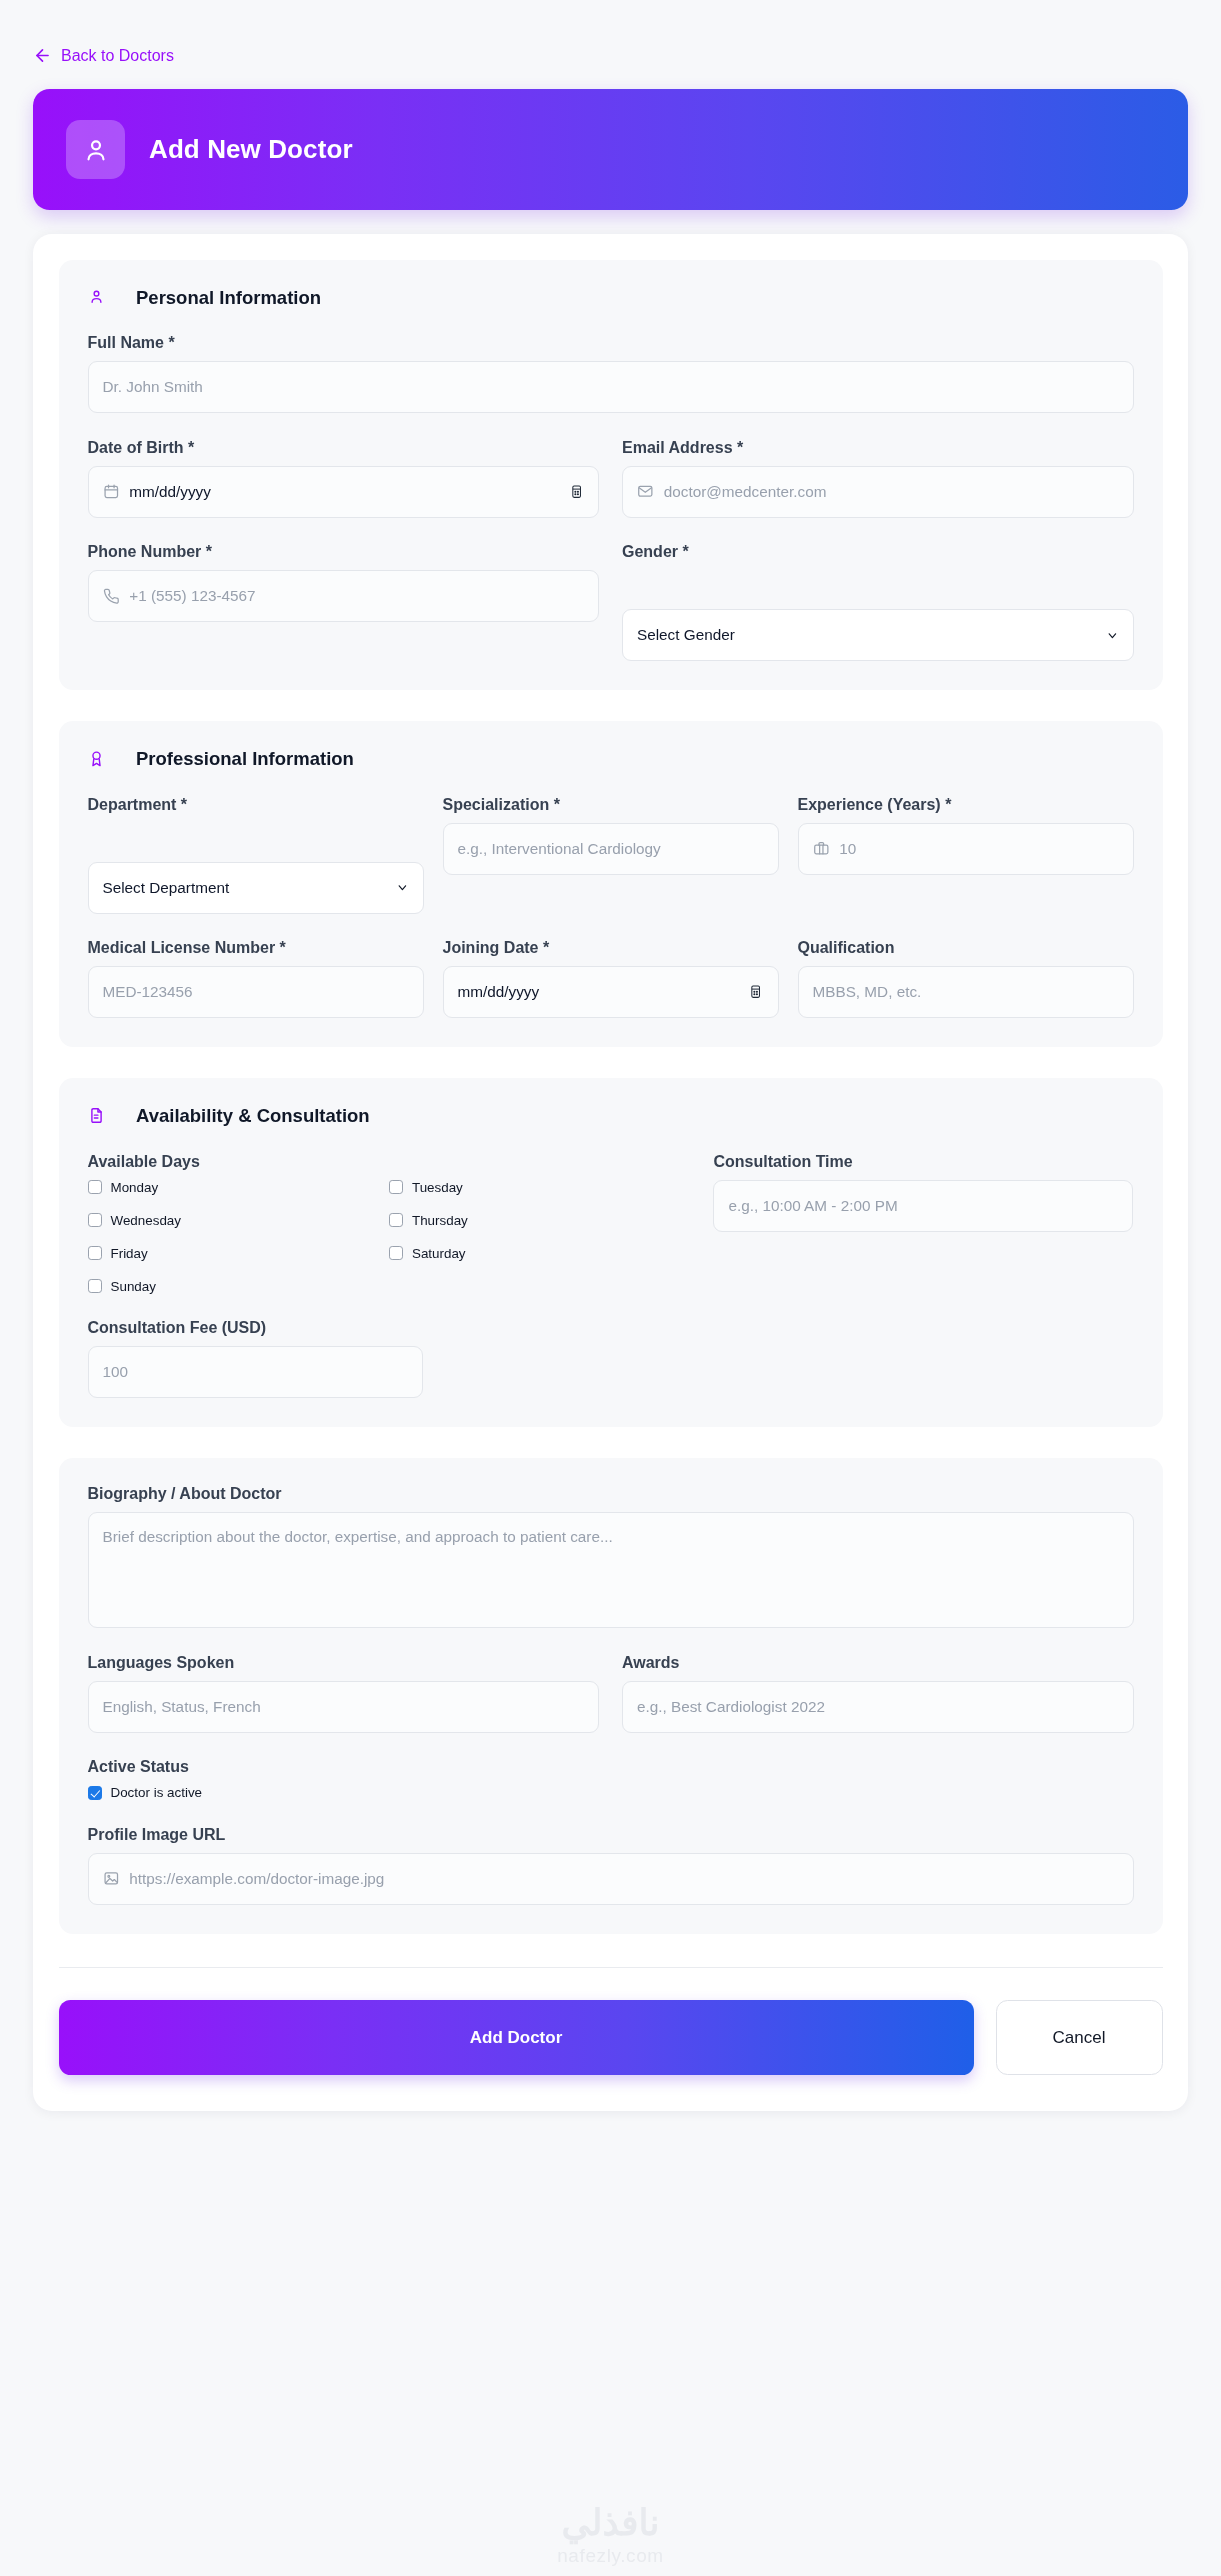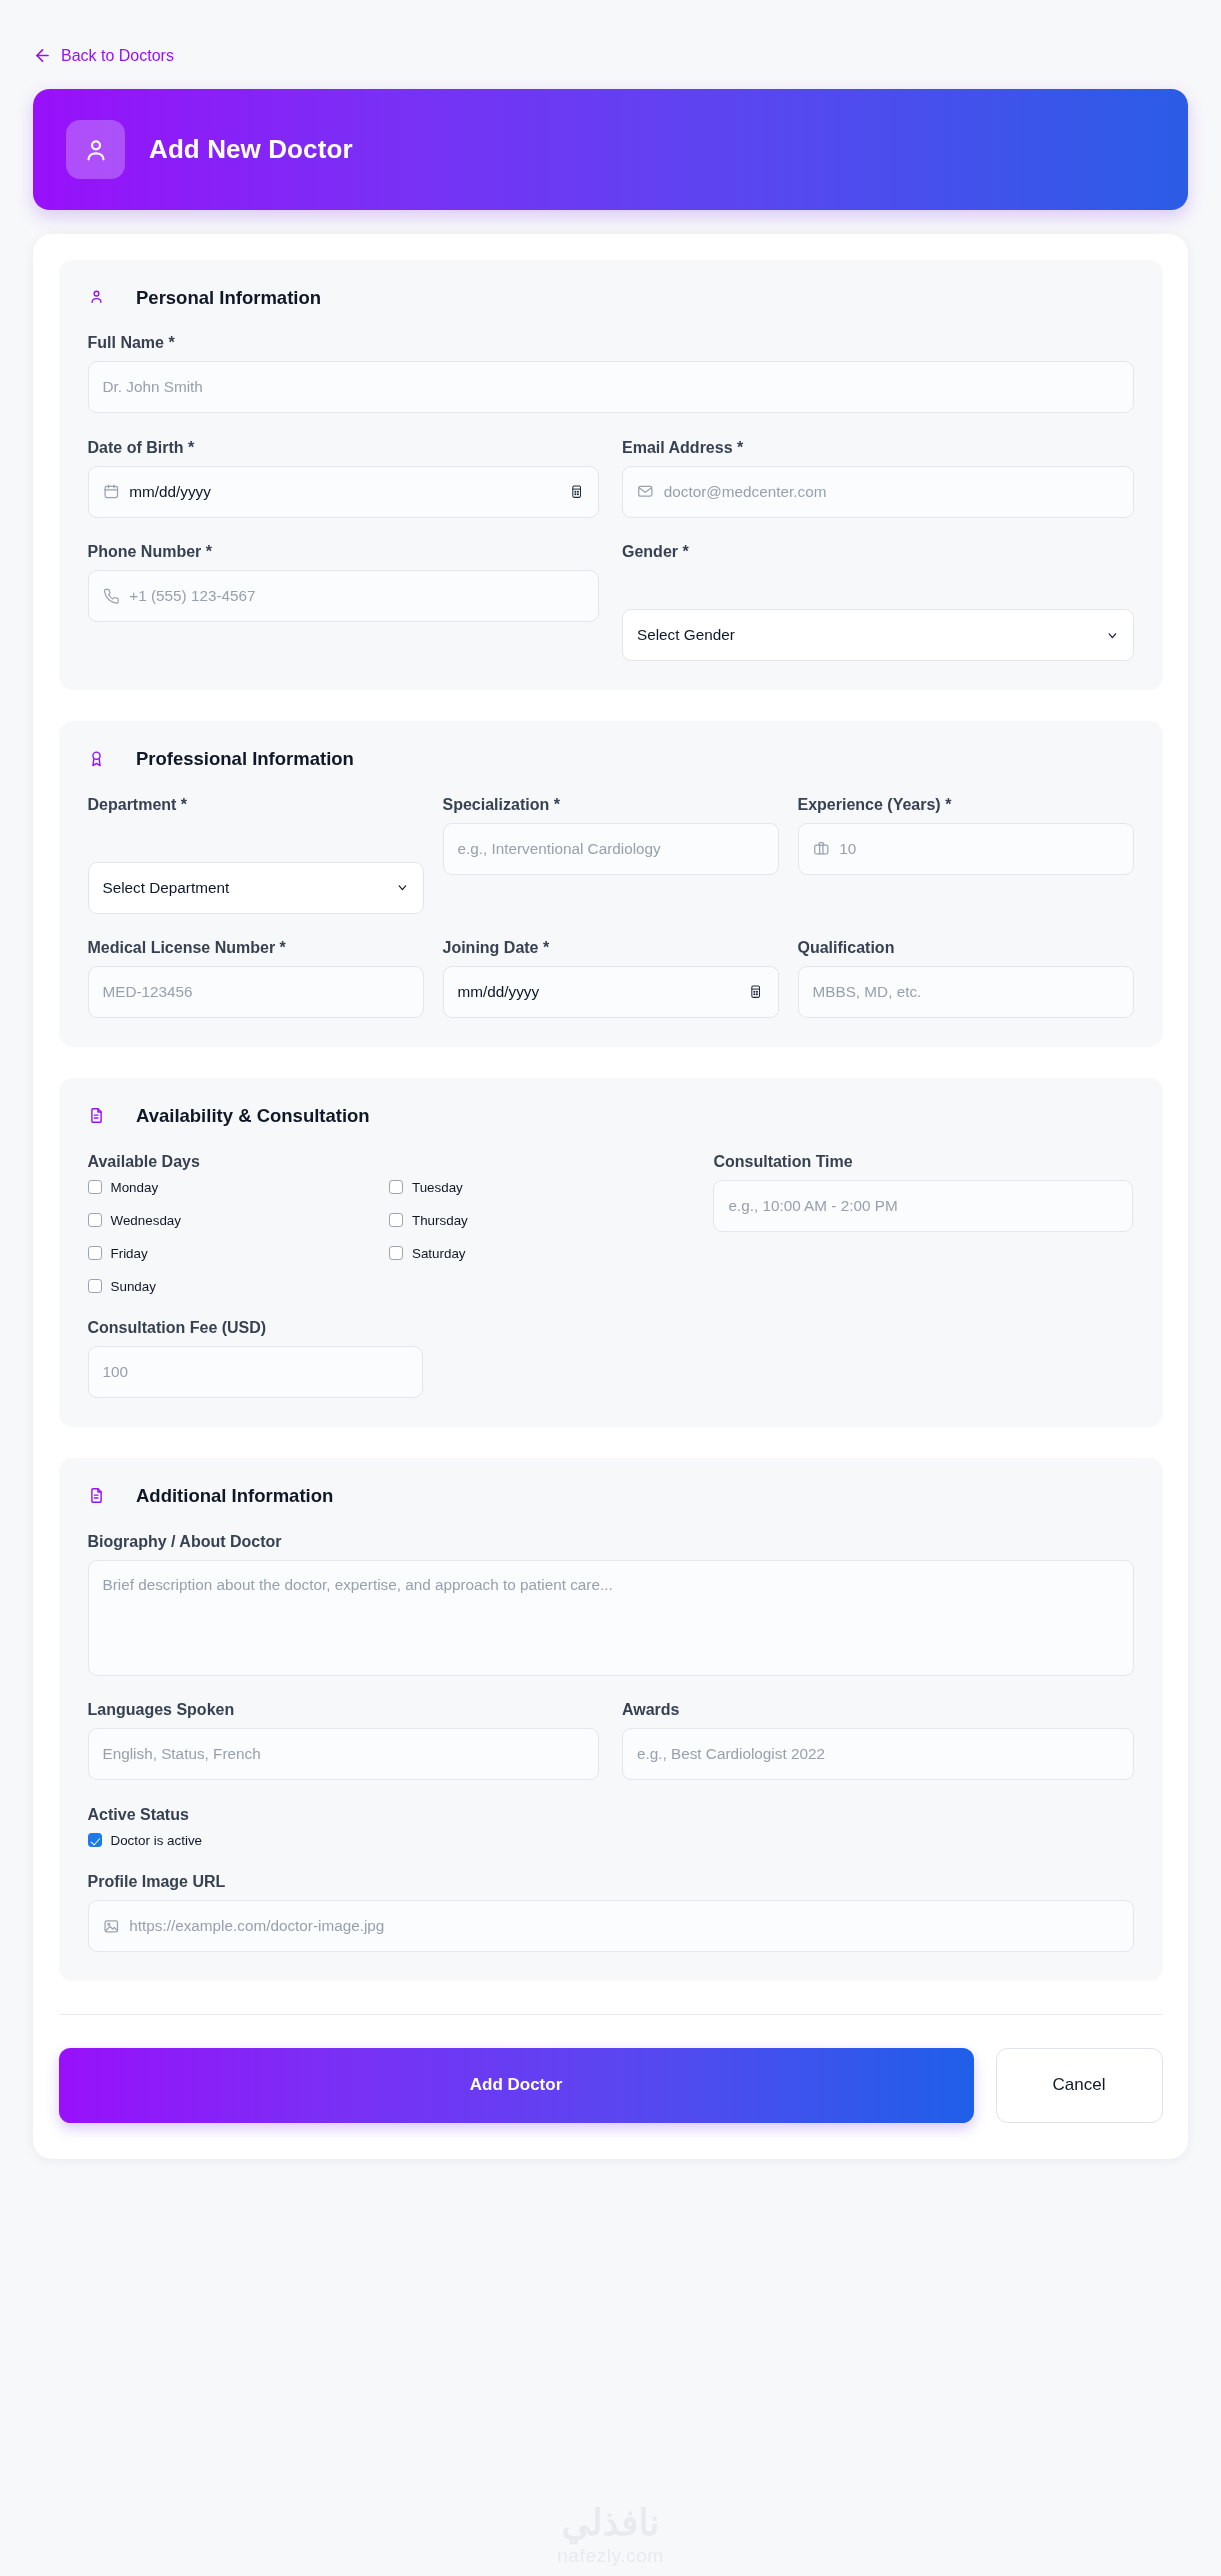--- a/index.html
+++ b/index.html
@@ -488,31 +488,20 @@
 
     <div class="fee-wrap">
       <label class="field-label">Consultation Fee (USD)</label>
       <div class="ctl">
         <span class="ph">100</span>
       </div>
     </div>
   </div>
 
   <div class="section">
-    <div class="section-head">
-      <span>
-        <svg width="17" height="17" viewBox="0 0 24 24" fill="none" stroke="#9810fa" stroke-width="2" stroke-linecap="round" stroke-linejoin="round">
-          <path d="M14 2.5H7.2A1.7 1.7 0 0 0 5.5 4.2v15.6a1.7 1.7 0 0 0 1.7 1.7h9.6a1.7 1.7 0 0 0 1.7-1.7V7z"></path>
-          <polyline points="14 2.5 14 7 18.5 7"></polyline>
-          <line x1="9" y1="11.5" x2="14" y2="11.5"></line>
-            <line x1="9" y1="15.5" x2="14" y2="15.5"></line>
-        </svg>
-      </span>
-      <span class="section-title">Additional Information</span>
-    </div>
 
     <div>
       <label class="field-label">Biography / About Doctor</label>
       <div class="ta">
         <span>Brief description about the doctor, expertise, and approach to patient care...</span>
       </div>
     </div>
 
     <div class="row2">
       <div>

